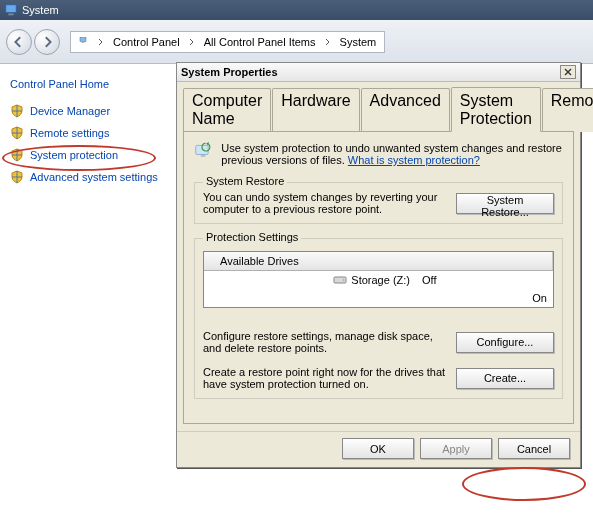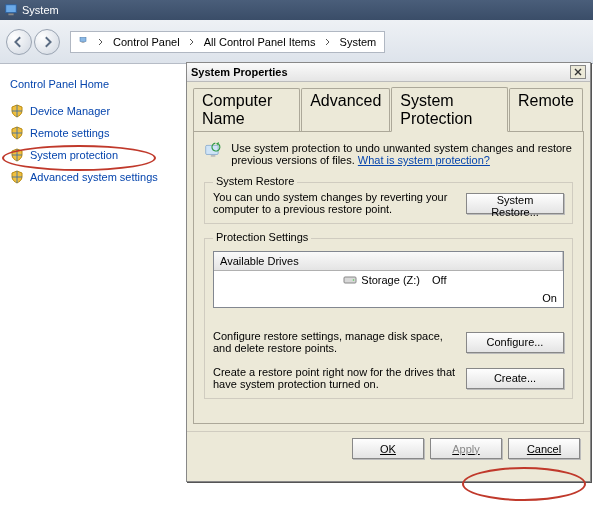--- a/index.html
+++ b/index.html
@@ -18,21 +18,21 @@
 .crumb-icon{width:16px;height:16px;margin-right:2px;}
 
 .body { display:flex; position:relative; }
 .sidebar { width:209px; padding:10px 6px 0 8px; }
 .sidebar a { display:flex; align-items:center; color:#0645ad; text-decoration:none; padding:4px 2px; }
 .sidebar a.home { color:#0645ad; font-weight:normal; padding-bottom:10px; }
 .sidebar .shield { width:14px;height:14px;margin-right:6px; }
 
 .ellipse { position:absolute; border:2px solid #c0392b; border-radius:50%; pointer-events:none; }
 
-.dialog { position:absolute; left:186px; top:62px; width:405px; background:#ece9d8; border:1px solid #888; box-shadow:1px 1px 0 #555; }
+.dialog { position:absolute; left:176px; top:62px; width:405px; background:#ece9d8; border:1px solid #888; box-shadow:1px 1px 0 #555; }
 .dialog .dtitle { background:linear-gradient(#fafafa,#e5e5e5); border-bottom:1px solid #bbb; display:flex; align-items:center; justify-content:space-between; padding:2px 4px; font-weight:bold; font-size:11px; }
 .closebox { width:16px;height:14px;border:1px solid #888;background:#ece9d8;display:flex;align-items:center;justify-content:center; }
 .closebox svg{width:8px;height:8px;}
 
 .tabs { display:flex; padding:6px 6px 0 6px; }
 .tab { border:1px solid #aca899; border-bottom:none; padding:3px 8px; background:#ece9d8; margin-right:1px; font-size:16px; border-radius:2px 2px 0 0; position:relative; }
 .tab.active { background:#ece9d8; z-index:2; padding-top:4px; margin-top:-1px; border-bottom:1px solid #ece9d8;}
 .tabpanel { border:1px solid #aca899; margin:0 6px 6px 6px; padding:10px; background:#ece9d8; position:relative; top:-1px;}
 
 .intro { display:flex; gap:8px; margin-bottom:10px; }
@@ -43,30 +43,30 @@
 .group { border:1px solid #d0ccc0; padding:8px; margin-bottom:14px; position:relative; }
 .group > .legend { position:absolute; top:-8px; left:8px; background:#ece9d8; padding:0 3px; font-size:11px; }
 
 .row { display:flex; align-items:center; justify-content:space-between; gap:8px; }
 .row .txt{ font-size:11px; }
 .winbtn { min-width:98px; height:21px; border:1px solid #888; background:linear-gradient(#fefefe,#e4e4e4); font-size:11px; padding:0 8px; box-shadow:1px 1px 0 #bbb; }
 .winbtn:disabled { color:#888; }
 
 .drivetable { border:1px solid #828790; width:100%; margin-top:4px; font-size:11px; }
 .drivetable .hdr { display:flex; background:linear-gradient(#fafafa,#e4e4e4); border-bottom:1px solid #b0b0b0; }
-.drivetable .hdr div { padding:3px 6px; border-right:1px solid #c8c8c8;}
+.drivetable .hdr div { padding:3px 16px; border-right:1px solid #c8c8c8;}
 .drivetable .hdr div:first-child{flex:1.6;}
 .drivetable .hdr div:last-child{flex:1;}
 .drivetable .trow{ display:flex; background:#fff; }
 .drivetable .trow div{ padding:3px 6px;}
 .drivetable .trow div:first-child{flex:1.6;display:flex;align-items:center;gap:4px;justify-content:flex-end;}
 .drivetable .trow div:last-child{flex:1;}
 .driveicon{width:14px;height:12px;}
 
-.dlgbuttons { display:flex; justify-content:flex-end; gap:6px; padding:6px 10px 22px 0; border-top:1px solid #d0ccc0;text-decoration:underline;}
+.dlgbuttons { display:flex; justify-content:flex-end; gap:6px; padding:6px 10px 8px 0; border-top:1px solid #d0ccc0;}
 </style>
 </head>
 <body>
 
 <div class="titlebar">
   <span class="icon">
     <svg viewBox="0 0 16 16">
         <rect x="2" y="2" width="12" height="9" fill="#6aa9e8" stroke="#2a5f9e"></rect>
         <rect x="5" y="12" width="6" height="2" fill="#888"></rect>
       </svg>
@@ -148,20 +148,21 @@
     <span>System Properties</span>
     <div class="closebox">
         <svg viewBox="0 0 8 8">
           <path d="M1 1 L7 7 M7 1 L1 7" stroke="#333" stroke-width="1.4"></path>
         </svg>
       </div>
   </div>
 
   <div class="tabs">
     <div class="tab"><span>Computer Name</span></div>
+    <div class="tab"><span>Hardware</span></div>
     <div class="tab"><span>Advanced</span></div>
     <div class="tab active"><span>System Protection</span></div>
     <div class="tab"><span>Remote</span></div>
   </div>
 
   <div class="tabpanel">
 
     <div class="intro">
       <span class="icon">
         <svg viewBox="0 0 34 30">

